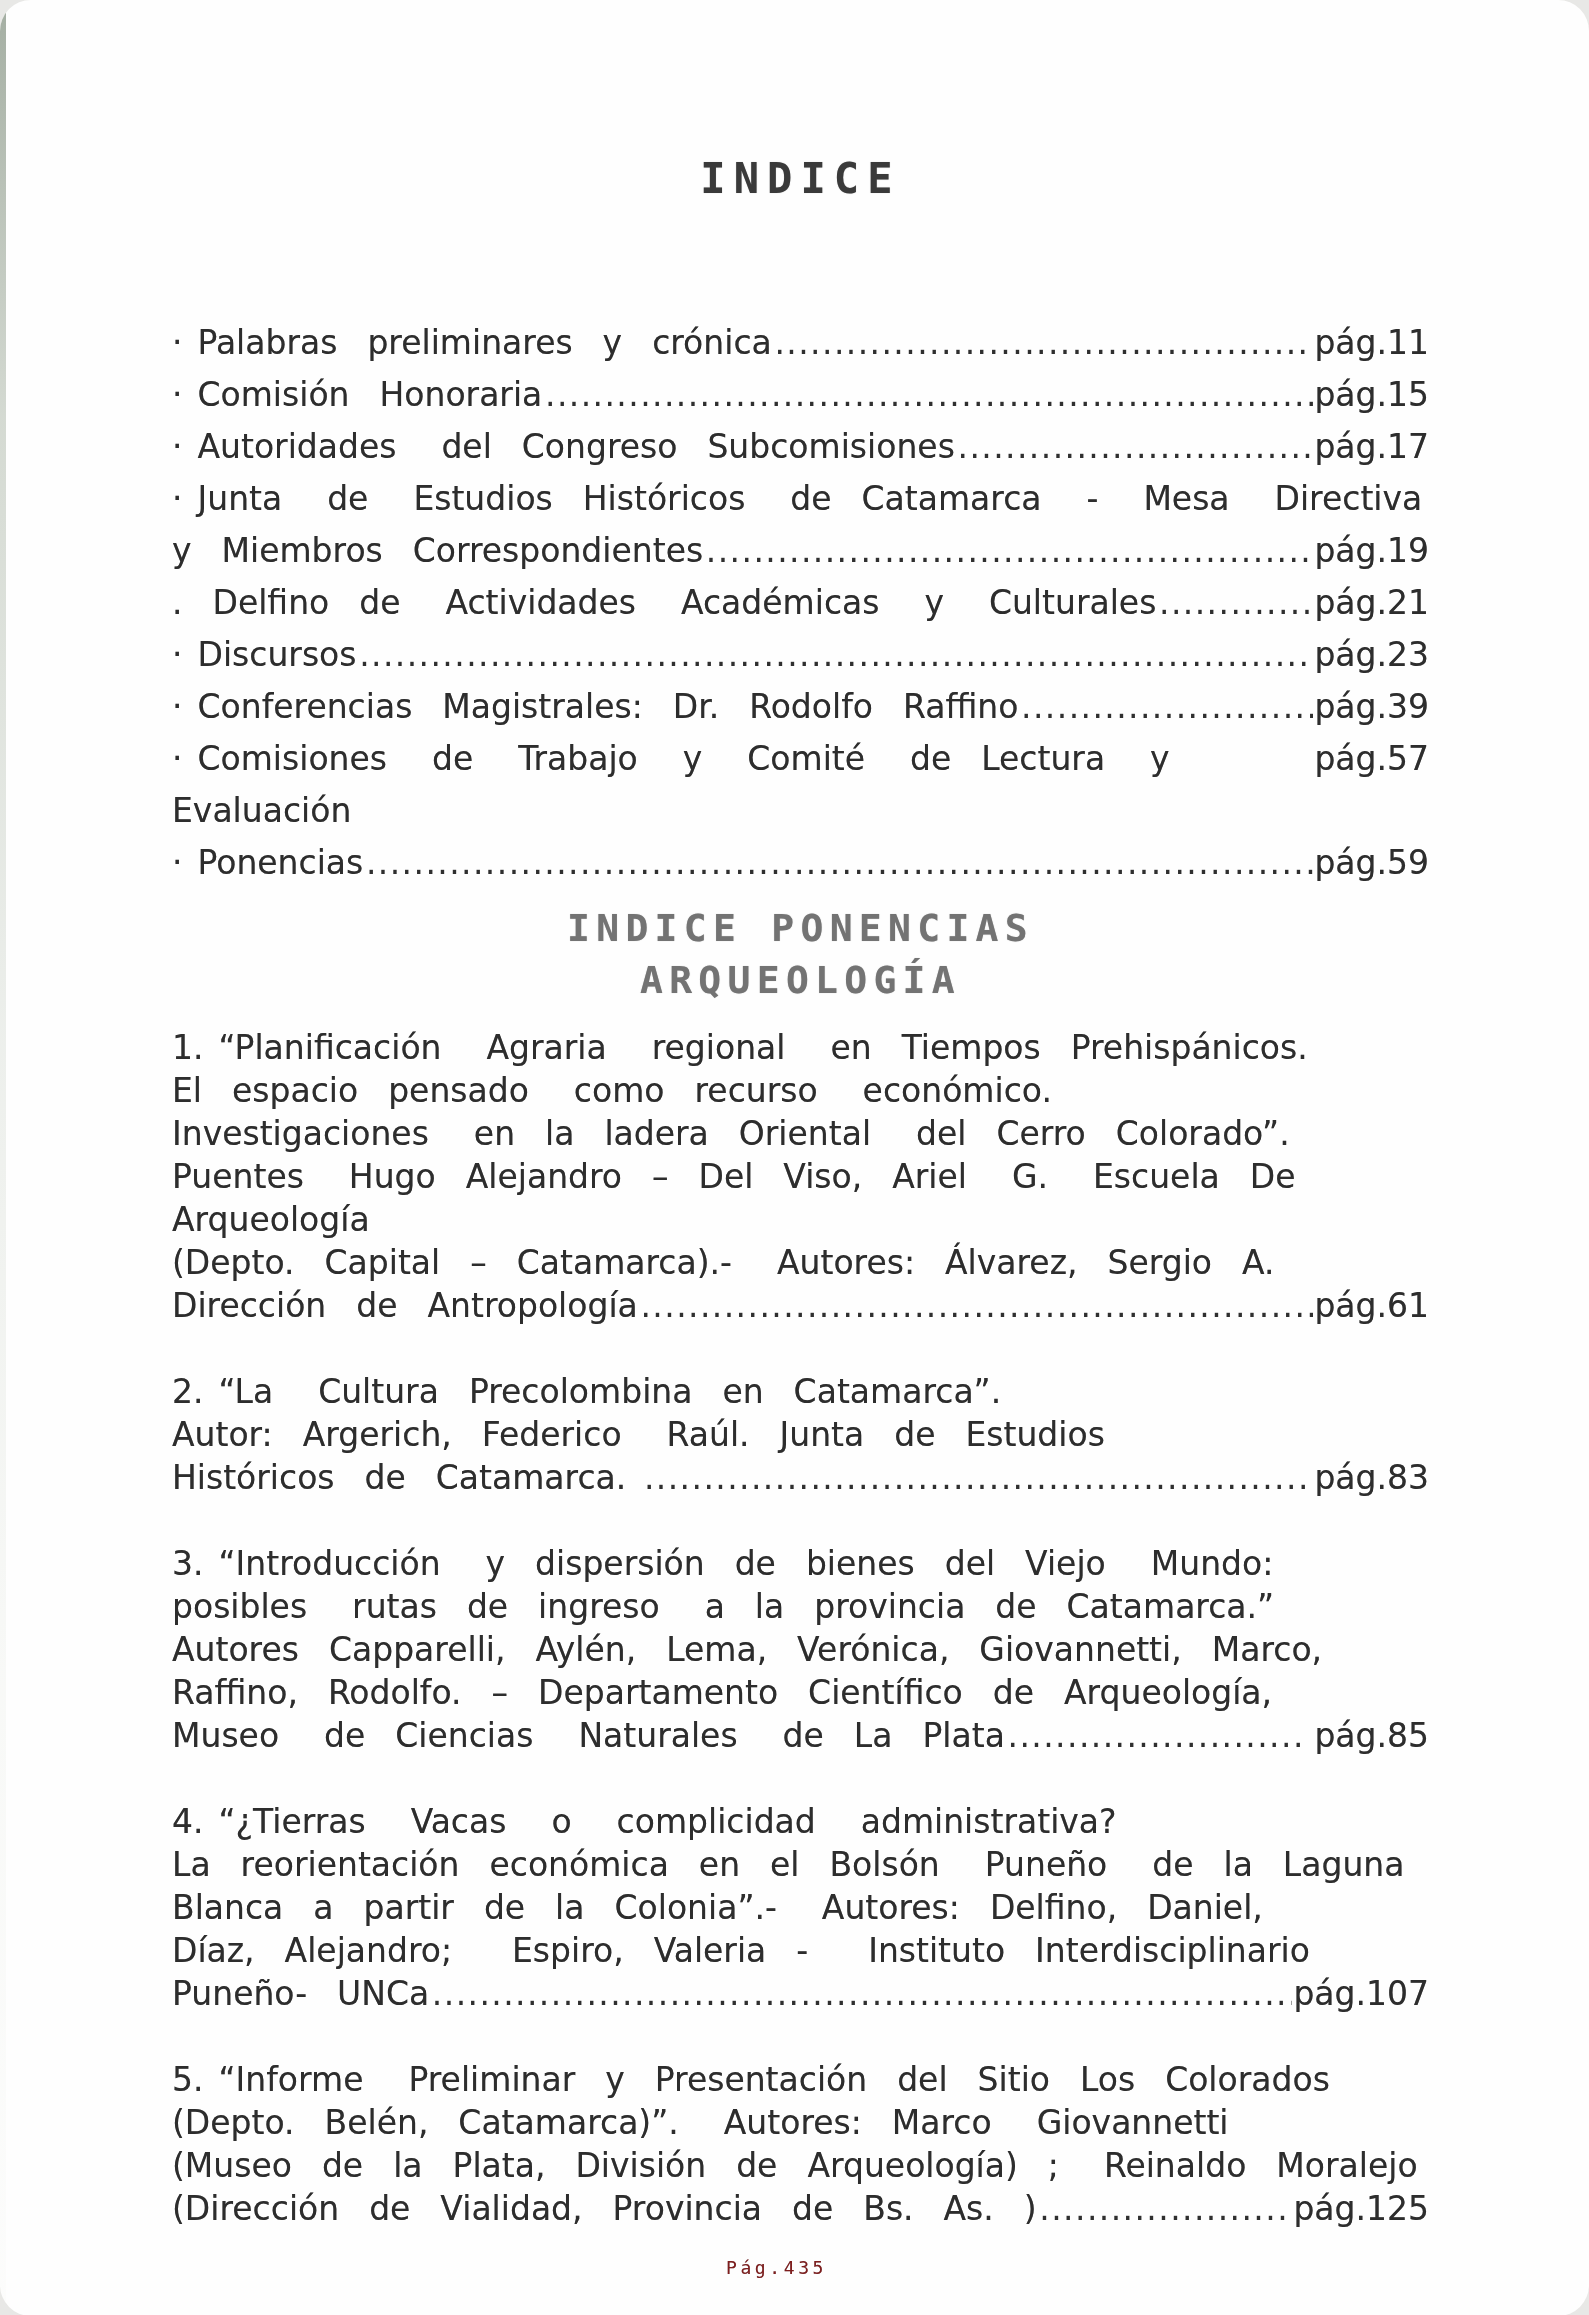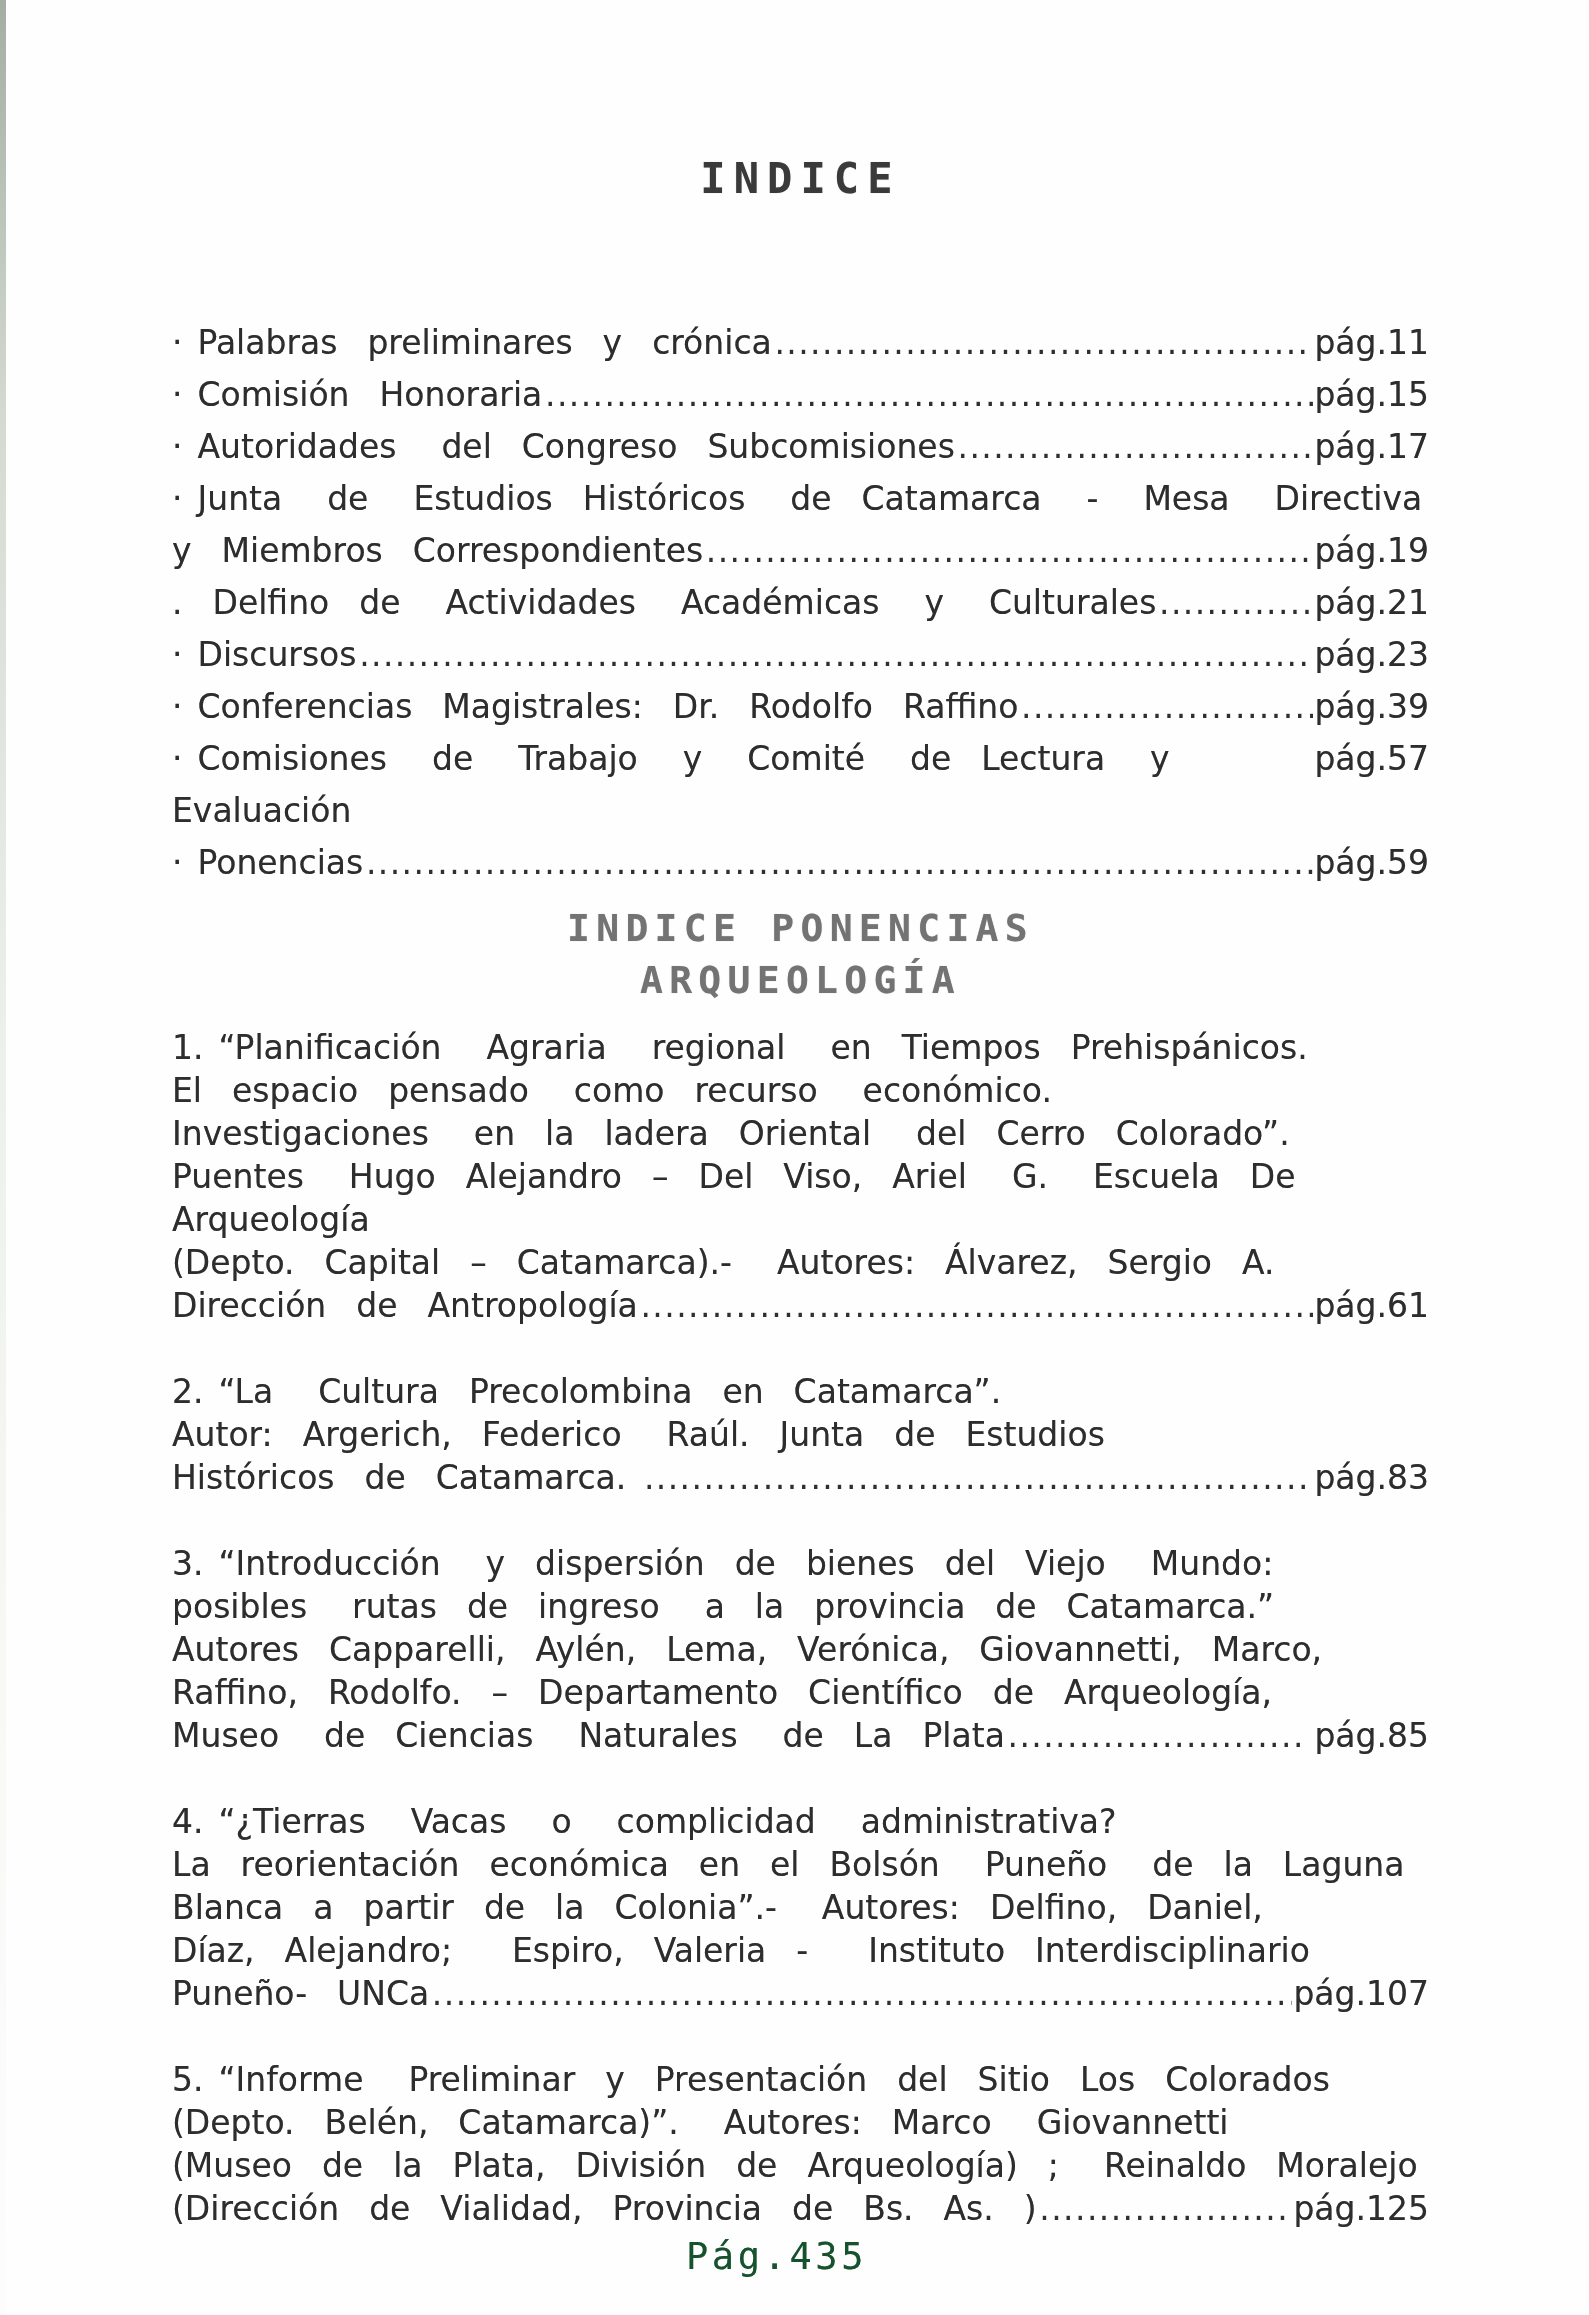--- a/index.html
+++ b/index.html
@@ -8,20 +8,21 @@
     background: #e8e8e6;
   }
   .page {
     position: relative;
     width: 1589px;
     height: 2316px;
     background: #fefefe;
     overflow: hidden;
     font-family: "DejaVu Sans", sans-serif;
     color: #2d2d2d;
+    border-radius: 31px;
   }
   
   .scan-edge {
     position: absolute;
     left: 0; top: 0;
     width: 6.3px; height: 100%;
     background: linear-gradient(180deg,
       rgba(148,160,146,0.85) 0%,
       rgba(178,188,174,0.55) 18%,
       rgba(205,212,202,0.35) 45%,
@@ -91,23 +92,23 @@
     letter-spacing: 6.3px;
     color: #737373;
     text-shadow: 0 0 0.9px rgba(40,40,40,0.35);
   }
   .footer {
     position: absolute;
     left: 0; right: 36px;
     bottom: 38px;
     text-align: center;
     font-family: "DejaVu Sans Mono", monospace;
-    font-size: 37px;
+    font-size: 18px;
     letter-spacing: 3.6px;
-    color: #14532d;
+    color: #7f1d1d;
     text-shadow: 0 0 0.5px rgba(30,30,30,0.4);
   }
 </style>
 </head>
 <body>
 
 <div class="page">
   <div class="scan-edge"></div>
 
   <div class="content">

